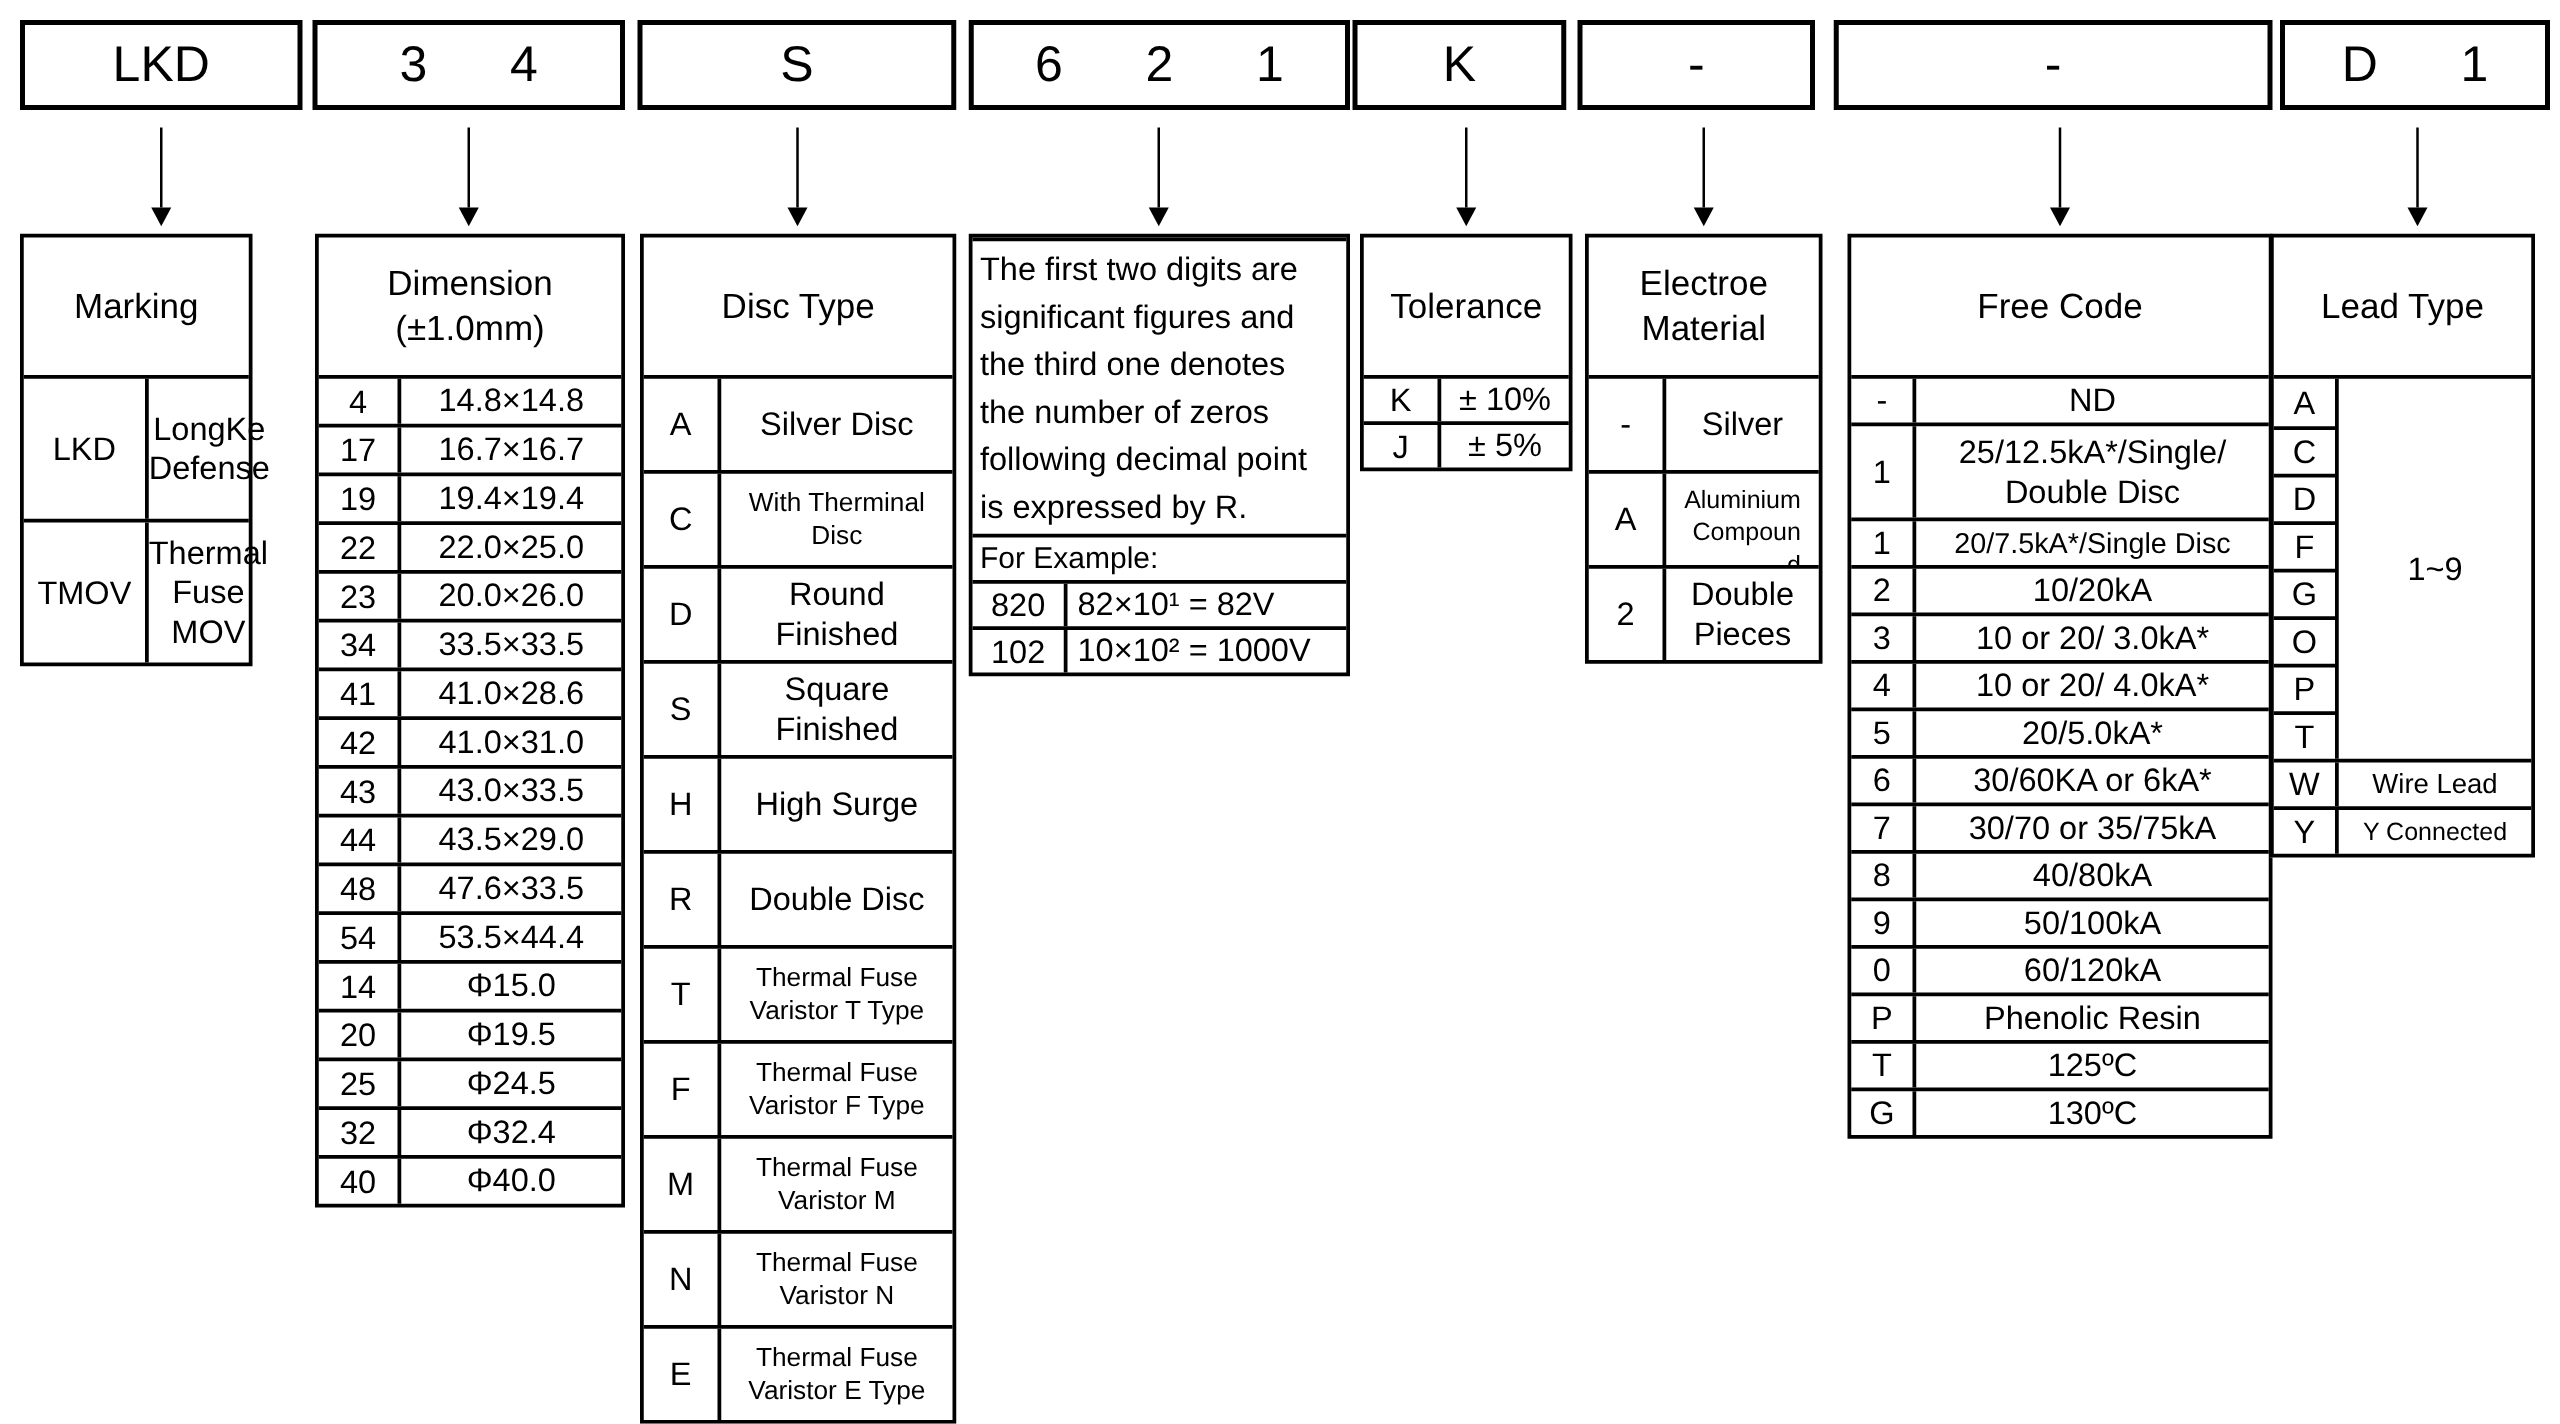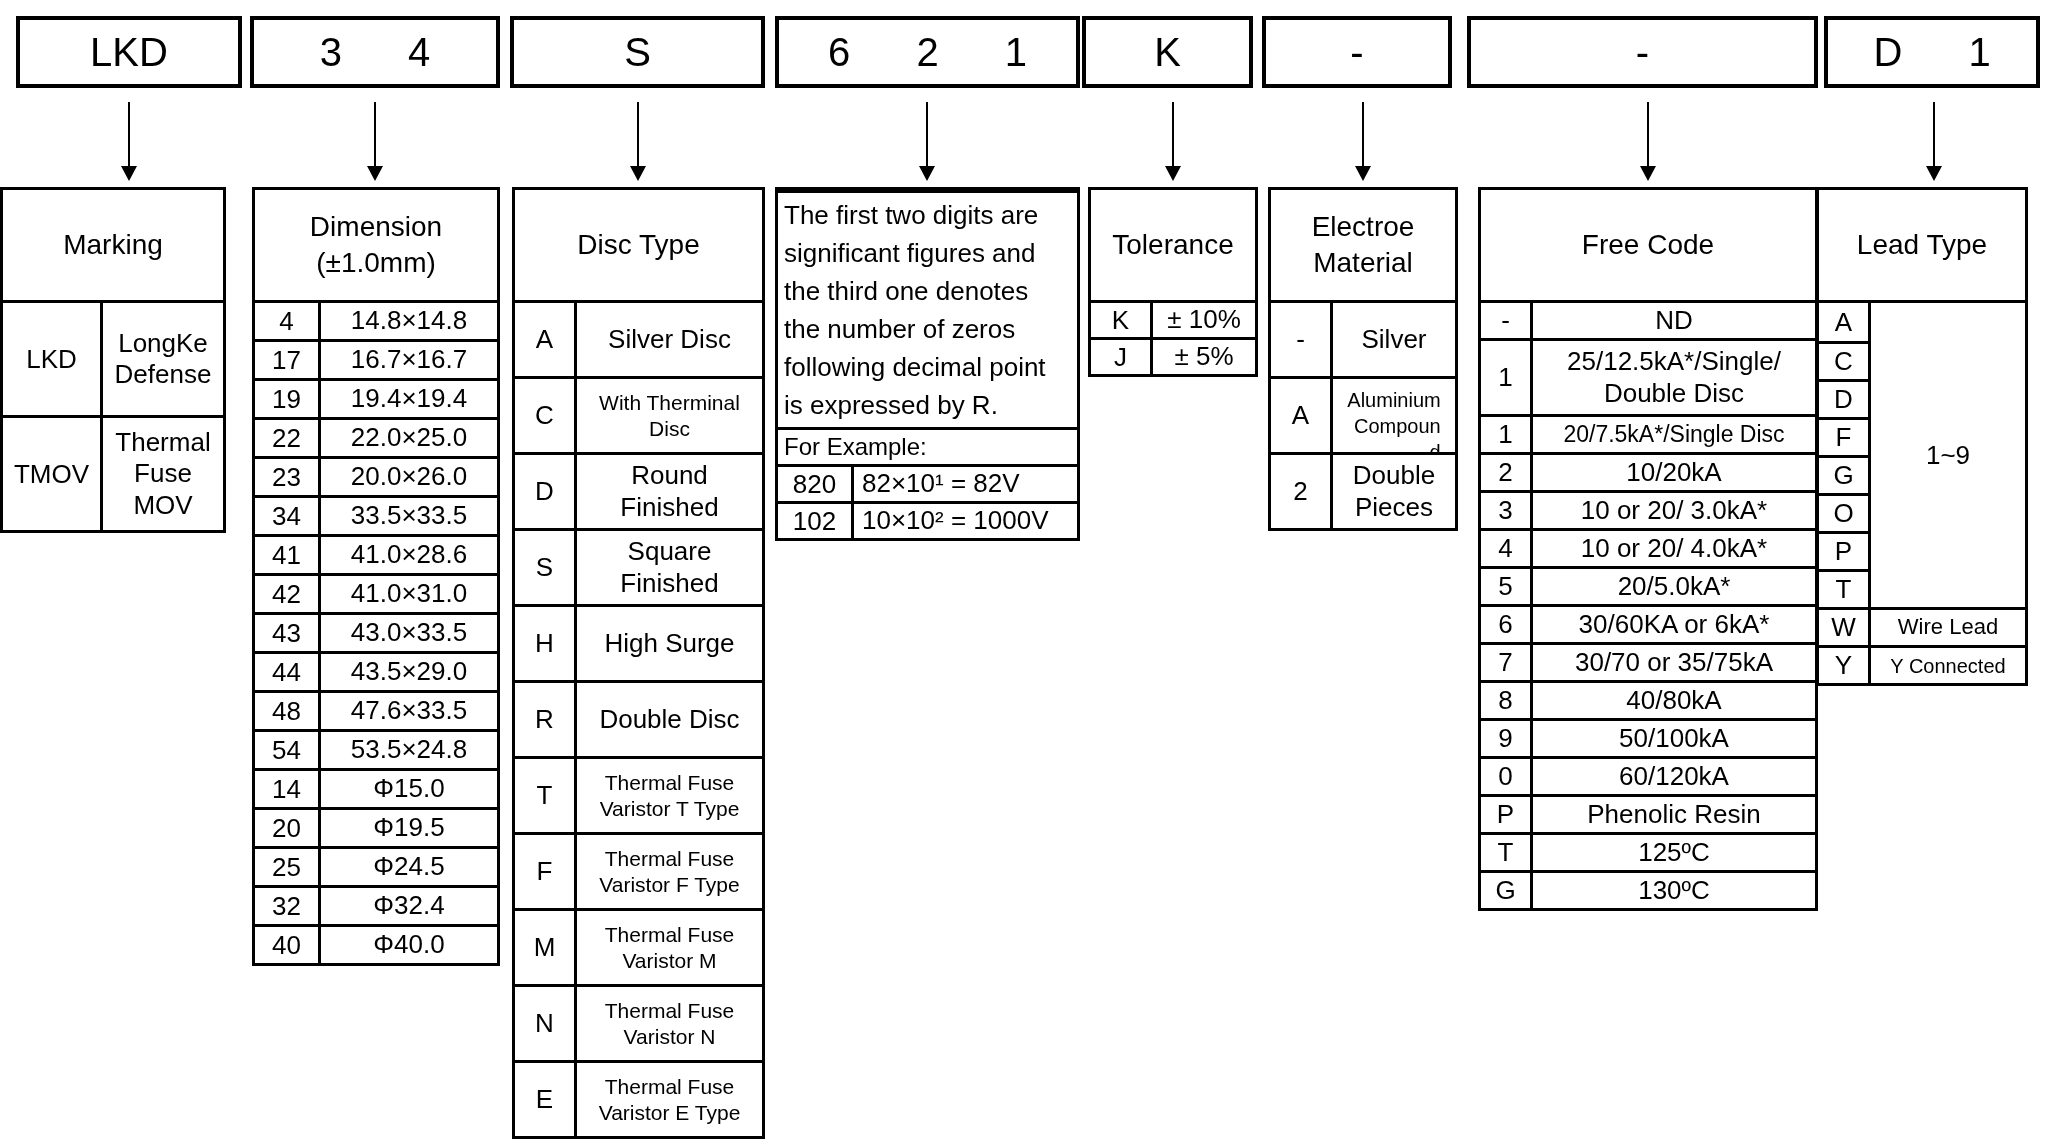--- a/index.html
+++ b/index.html
@@ -54,21 +54,21 @@
   .code {
     flex: none; display: flex; align-items: center; justify-content: center;
     border-right: 3px solid #000; font-size: 26px;
   }
   .desc {
     flex: 1; display: flex; align-items: center; justify-content: center;
     text-align: center; font-size: 26px; line-height: 1.2; white-space: pre-line;
   }
 
   
-  .marking{left:0;width:226px}
+  .marking{left:16px;width:186px}
   .marking .trow{height:115px}
   .marking .code{width:100px}
 
   
   .dimension{left:252px;width:248px}
   .dimension .trow{height:39px}
   .dimension .code{width:66px}
 
   
   .disc{left:512px;width:253px}
@@ -206,21 +206,21 @@
         <div class="trow">
           <div class="code">44</div>
           <div class="desc">43.5×29.0</div>
         </div>
         <div class="trow">
           <div class="code">48</div>
           <div class="desc">47.6×33.5</div>
         </div>
         <div class="trow">
           <div class="code">54</div>
-          <div class="desc">53.5×24.8</div>
+          <div class="desc">53.5×44.4</div>
         </div>
         <div class="trow">
           <div class="code">14</div>
           <div class="desc">Φ15.0</div>
         </div>
         <div class="trow">
           <div class="code">20</div>
           <div class="desc">Φ19.5</div>
         </div>
         <div class="trow">

